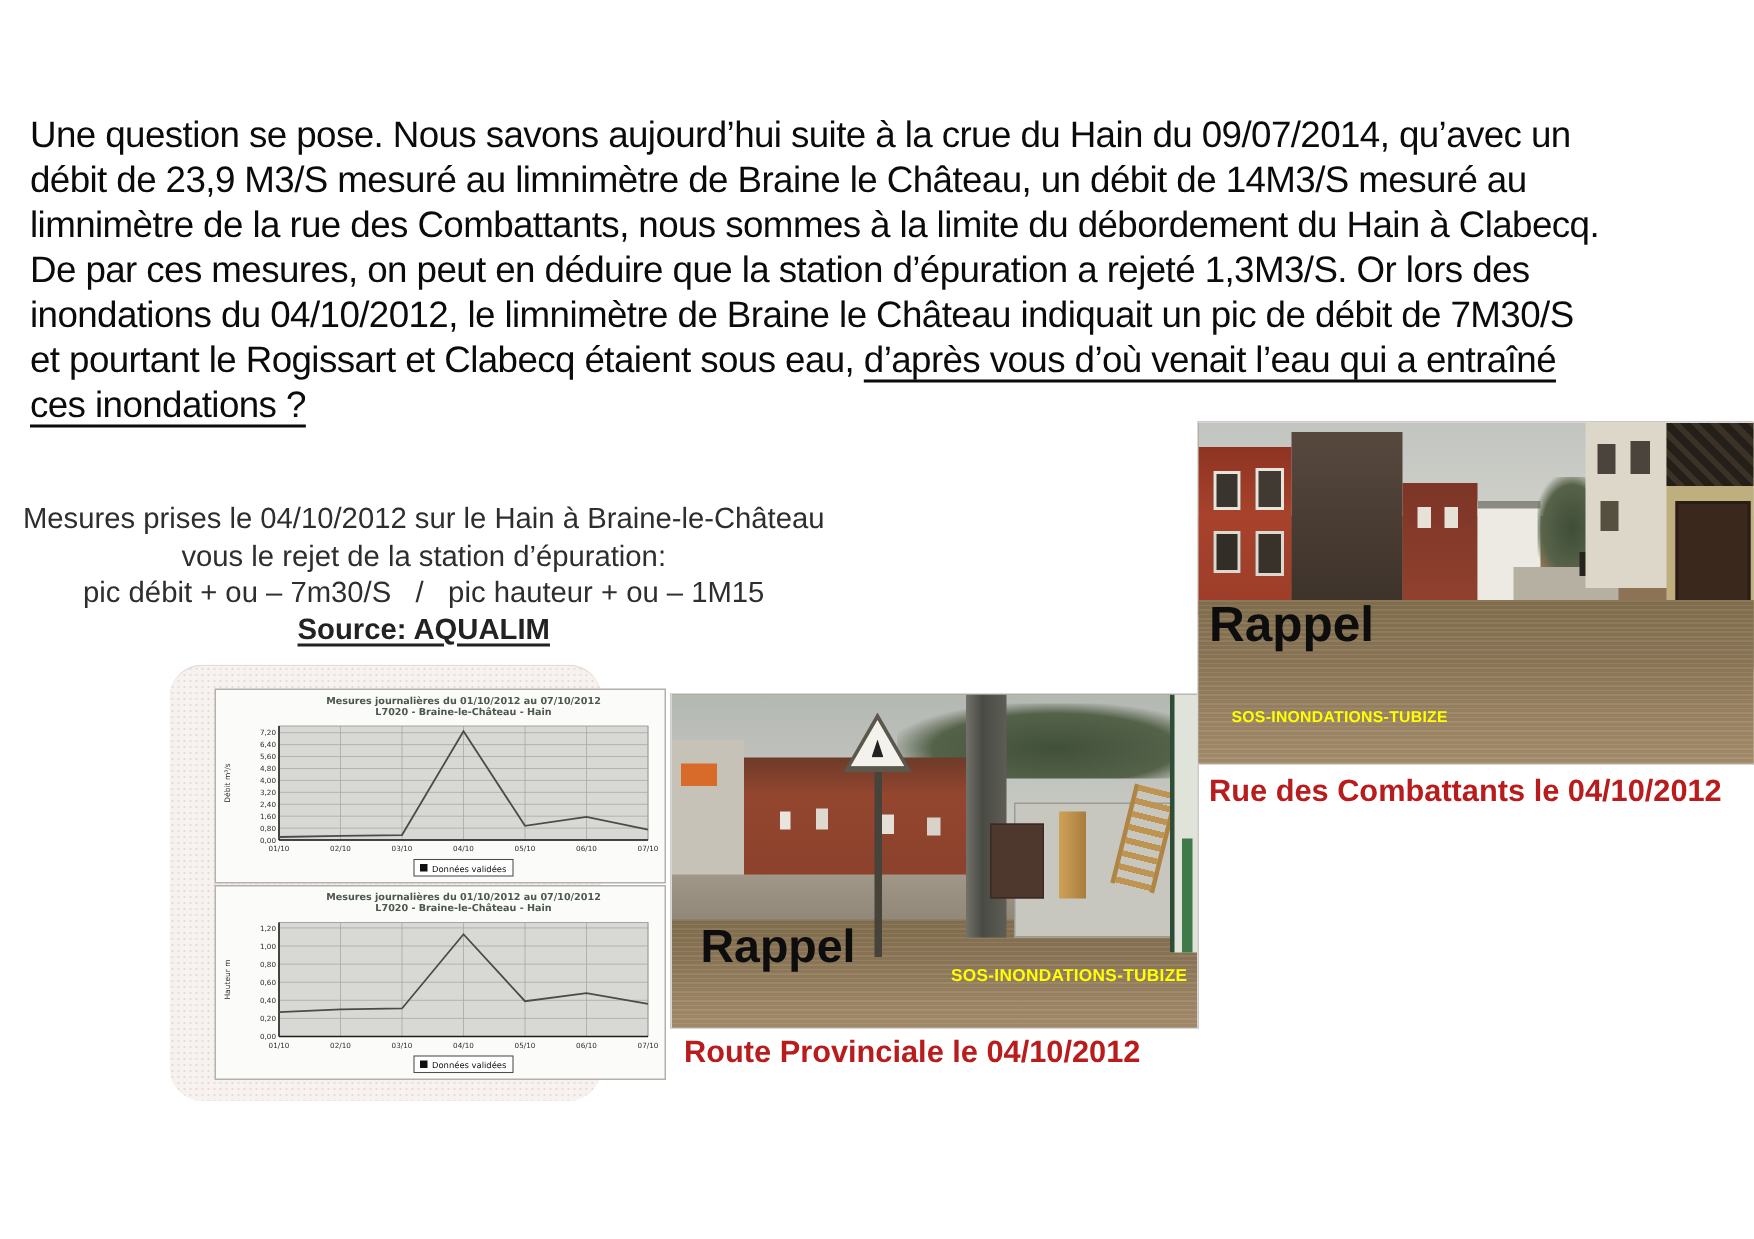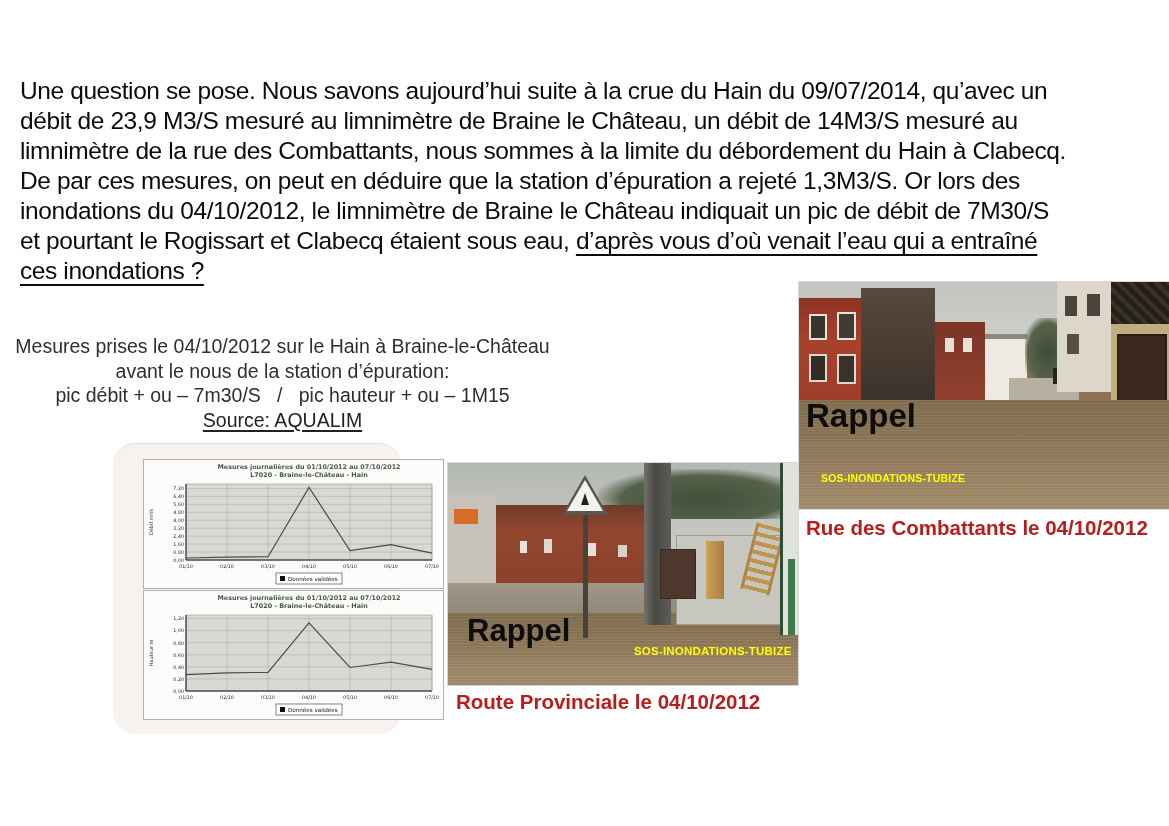--- a/index.html
+++ b/index.html
@@ -15,21 +15,21 @@
   .intro .uline{
     text-decoration:underline;text-decoration-thickness:2px;text-underline-offset:5px;
   }
   
   .note{
     position:absolute;left:0;top:334px;width:565px;text-align:center;
     font-size:19.5px;line-height:24.5px;color:#2e2e2e;
   }
   .note-line{white-space:pre-wrap;}
   .note .src{
-    font-weight:normal;text-decoration:underline;text-decoration-thickness:2px;
+    font-weight:bold;text-decoration:underline;text-decoration-thickness:2px;
     text-underline-offset:3px;color:#222;
   }
   
   .scan{
     position:absolute;left:113px;top:443px;width:288px;height:290px;
     background-color:#f7f2ef;
     background-image:radial-gradient(#e6dcd6 0.6px, transparent 0.7px);
     background-size:4px 4px;
     border-top:1px solid #e3dbd6;
     border-radius:22px;
@@ -73,21 +73,21 @@
   <div>débit de 23,9 M3/S mesuré au limnimètre de Braine le Château, un débit de 14M3/S mesuré au</div>
   <div>limnimètre de la rue des Combattants, nous sommes à la limite du débordement du Hain à Clabecq.</div>
   <div>De par ces mesures, on peut en déduire que la station d’épuration a rejeté 1,3M3/S. Or lors des</div>
   <div>inondations du 04/10/2012, le limnimètre de Braine le Château indiquait un pic de débit de 7M30/S</div>
   <div><span>et pourtant le Rogissart et Clabecq étaient sous eau, </span><span class="uline">d’après vous d’où venait l’eau qui a entraîné</span></div>
   <div><span class="uline">ces inondations ?</span></div>
 </div>
 
 <div class="note">
   <div class="note-line">Mesures prises le 04/10/2012 sur le Hain à Braine-le-Château</div>
-  <div class="note-line">avant le nous de la station d’épuration:</div>
+  <div class="note-line">vous le rejet de la station d’épuration:</div>
   <div class="note-line">pic débit + ou – 7m30/S   /   pic hauteur + ou – 1M15</div>
   <div class="note-line"><span class="src">Source: AQUALIM</span></div>
 </div>
 
 <div class="scan">
   <div class="chart-panel p1">
     <svg viewBox="0 0 299 128" xmlns="http://www.w3.org/2000/svg">
         <text x="165" y="9" font-size="6.4" text-anchor="middle" fill="#4b584c" font-family="&quot;DejaVu Sans&quot;,sans-serif" font-weight="bold">Mesures journalières du 01/10/2012 au 07/10/2012</text>
         <text x="165" y="16.5" font-size="6.4" text-anchor="middle" fill="#4b584c" font-family="&quot;DejaVu Sans&quot;,sans-serif" font-weight="bold">L7020 - Braine-le-Château - Hain</text>
         <rect x="42" y="24" width="246" height="76" fill="#d8d8d4" stroke="#8d8d89" stroke-width="0.5"></rect>

